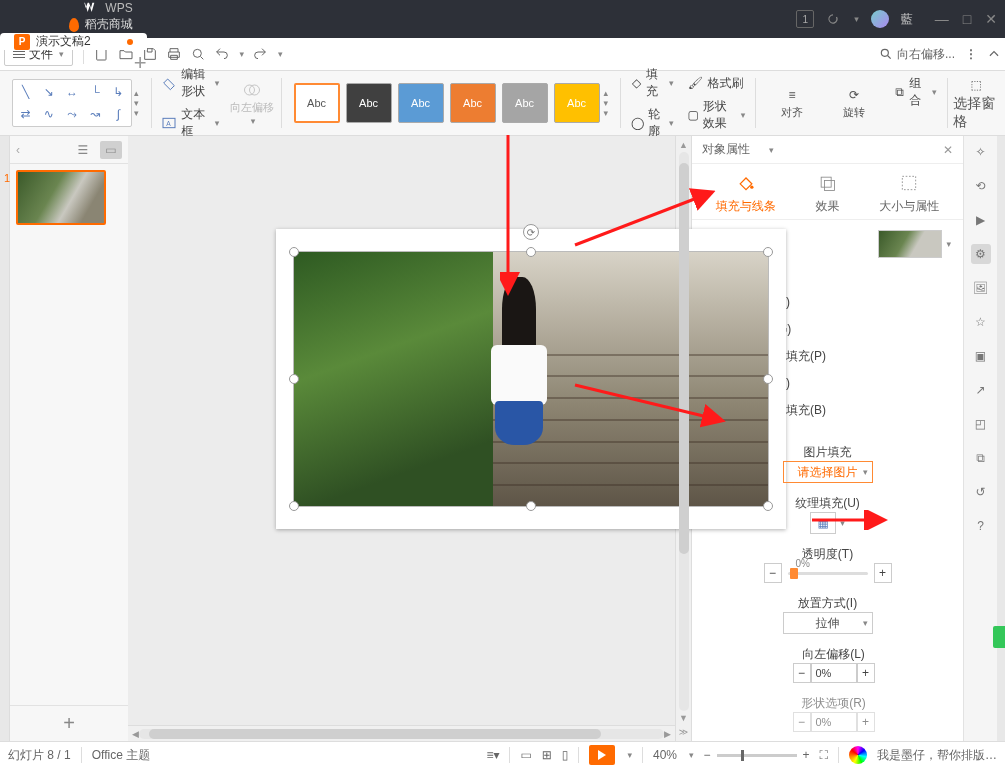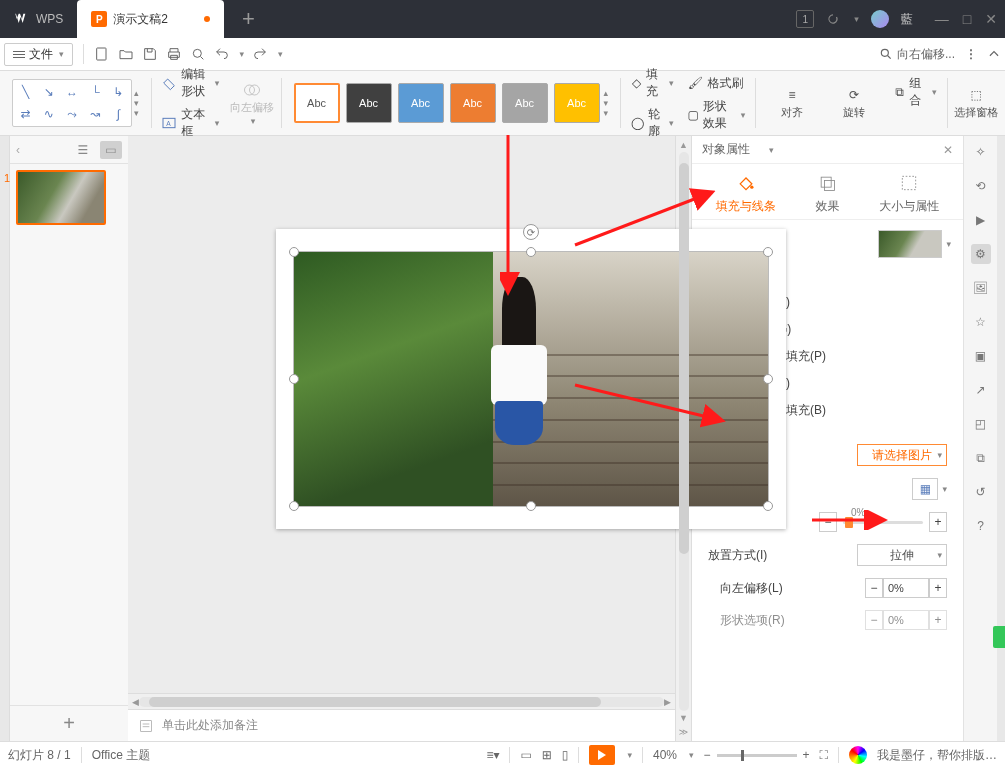--- a/index.html
+++ b/index.html
@@ -1,20 +1,20 @@
 <!DOCTYPE html>
 <html><head>
 <meta charset="utf-8">
 <style>
 * { margin: 0; padding: 0; box-sizing: border-box; font-family: "Microsoft YaHei", sans-serif; }
 body { width: 1005px; height: 768px; background: #e8e8e8; overflow: hidden; font-size: 12px; color: #333; position: relative; }
 
 
 .titlebar { height: 38px; background: #2d3038; display: flex; align-items: center; position: relative; }
-.title-left { display: flex; align-items: center; height: 38px; }
+.title-left { display: flex; align-items: flex-end; height: 38px; flex-direction: column; }
 .tab-wps { display: flex; align-items: center; height: 38px; padding: 0 14px; color: #bbb; gap: 6px; }
 .tab-dk { display: flex; align-items: center; height: 38px; padding: 0 14px; color: #ddd; gap: 6px; }
 .tab-active { display: flex; align-items: center; height: 38px; padding: 0 14px; background: #fff; color: #333; border-radius: 4px 4px 0 0; gap: 6px; }
 .tab-fire { width: 10px; height: 14px; background: #ff6a00; border-radius: 50% 50% 50% 50% / 60% 60% 40% 40%; }
 .tab-icon-p { width: 16px; height: 16px; background: #ff6a00; color: #fff; border-radius: 2px; display: flex; align-items: center; justify-content: center; font-size: 10px; font-weight: bold; }
 .tab-dot { width: 6px; height: 6px; background: #ff6a00; border-radius: 50%; margin-left: 30px; }
 .tab-plus { color: #999; font-size: 22px; margin-left: 18px; cursor: pointer; }
 .title-right { position: absolute; right: 8px; top: 0; display: flex; align-items: center; height: 38px; gap: 12px; color: #888; }
 .tr-badge { width: 18px; height: 18px; border: 1px solid #666; border-radius: 2px; display: flex; align-items: center; justify-content: center; font-size: 10px; color: #aaa; }
 .tr-icon { width: 14px; height: 14px; color: #888; }
@@ -110,21 +110,21 @@
 .subtab { display: flex; flex-direction: column; align-items: center; gap: 4px; color: #666; cursor: pointer; font-size: 12px; }
 .subtab.active { color: #ff6a00; }
 .subtab .si { width: 22px; height: 22px; display: flex; align-items: center; justify-content: center; }
 .panel-body { flex: 1; overflow: hidden; padding: 6px 12px; }
 .section-h { display: flex; align-items: center; justify-content: space-between; color: #ff6a00; padding: 4px 0; font-size: 13px; }
 .section-h .tri { margin-right: 4px; font-size: 10px; }
 .thumb-fill { width: 64px; height: 28px; background: linear-gradient(120deg,#3b5a2a,#6a8550 40%,#c9c8c0 60%); border: 1px solid #ccc; }
 .radio-row { display: flex; align-items: center; gap: 6px; padding: 5px 4px; color: #444; }
 .radio { width: 12px; height: 12px; border: 1px solid #888; border-radius: 50%; display: flex; align-items: center; justify-content: center; }
 .radio.checked::after { content:""; width: 6px; height: 6px; background: #555; border-radius: 50%; }
-.form-row { display: flex; align-items: center; justify-content: space-between; padding: 6px 4px; color: #444; }
+.form-row { display: flex; align-items: center; justify-content: space-between; padding: 6px 4px; color: #444; flex-direction: column; }
 .select-box { width: 90px; height: 22px; border: 1px solid #ccc; display: flex; align-items: center; justify-content: center; gap: 4px; font-size: 12px; color: #555; position: relative; }
 .select-box.hl { border-color: #ff8a33; color: #ff6a00; }
 .select-box .dd { position: absolute; right: 4px; font-size: 9px; color: #888; }
 .slider-row { display: flex; align-items: center; gap: 6px; }
 .slider-track { width: 80px; height: 3px; background: #ddd; border-radius: 2px; position: relative; }
 .slider-knob { position: absolute; left: 2px; top: -4px; width: 8px; height: 11px; background: #ff8a33; border-radius: 1px; }
 .pct-box { width: 46px; height: 20px; border: 1px solid #ccc; display: flex; align-items: center; padding: 0 4px; font-size: 11px; }
 .step-btn { width: 18px; height: 20px; border: 1px solid #ccc; display: flex; align-items: center; justify-content: center; font-size: 12px; }
 
 .rtools { width: 34px; background: #f5f5f5; border-left: 1px solid #e2e2e2; display: flex; flex-direction: column; align-items: center; padding-top: 6px; gap: 14px; color: #777; }
@@ -155,20 +155,24 @@
 </head>
 <body>
 
 <div class="titlebar">
   <div class="title-left">
     <div class="tab-wps">
       <svg width="16" height="16" viewBox="0 0 24 24">
           <path fill="#fff" d="M3 4l4 14 3-9 3 9 4-14h-3l-2 8-3-8h-2l-3 8-2-8z"></path>
         </svg>
       <span>WPS</span>
+    </div>
+    <div class="tab-dk">
+      <span class="tab-fire"></span>
+      <span>稻壳商城</span>
     </div>
     <div class="tab-active">
       <span class="tab-icon-p">P</span>
       <span>演示文稿2</span>
       <span class="tab-dot"></span>
     </div>
     <span class="tab-plus">+</span>
   </div>
   <div class="title-right">
     <span class="tr-badge">1</span>
@@ -347,21 +351,21 @@
         <span>组合</span>
         <span class="caret">▾</span>
       </div>
     <div class="rbtn" style="visibility:hidden">
         <span>　</span>
       </div>
   </div>
   <div class="rsep"></div>
   <div class="stack-btn">
       <span class="ic">⬚</span>
-      <span style="font-size:11px">选择窗格</span>
+      <span style="font-size:14px">选择窗格</span>
     </div>
 </div>
 
 <div class="work">
   <div class="left-col"></div>
 
   <div class="thumb-pane">
     <div class="thumb-head">
       <span style="margin-right:auto;color:#aaa">‹</span>
       <div class="th-ic">☰</div>
@@ -410,27 +414,20 @@
         </div>
       </div>
     </div>
     <div class="hscroll">
       <span style="font-size:9px;color:#999">◀</span>
       <div class="track">
           <div class="thumb-scroll"></div>
         </div>
       <span style="font-size:9px;color:#999">▶</span>
     </div>
-    <div class="notes">
-      <svg width="16" height="16" viewBox="0 0 24 24">
-          <rect x="4" y="4" width="16" height="16" fill="none" stroke="#999"></rect>
-          <path stroke="#999" d="M7 9h10M7 13h10"></path>
-        </svg>
-      <span>单击此处添加备注</span>
-    </div>
   </div>
 
   <div class="vscroll">
     <span style="font-size:9px;color:#999">▲</span>
     <div class="vtrack">
         <div class="vthumb"></div>
       </div>
     <span style="font-size:9px;color:#999">▼</span>
     <span style="font-size:9px;color:#999;margin-top:4px">≫</span>
   </div>

